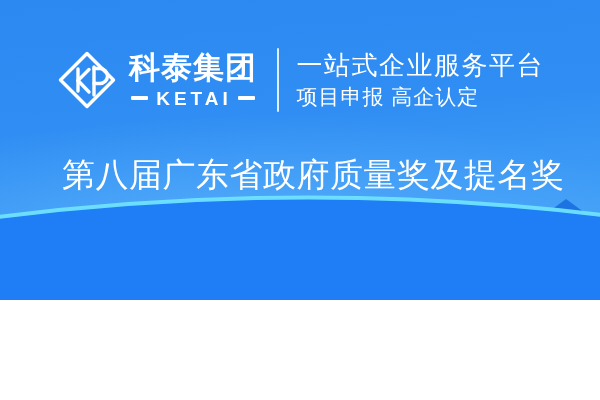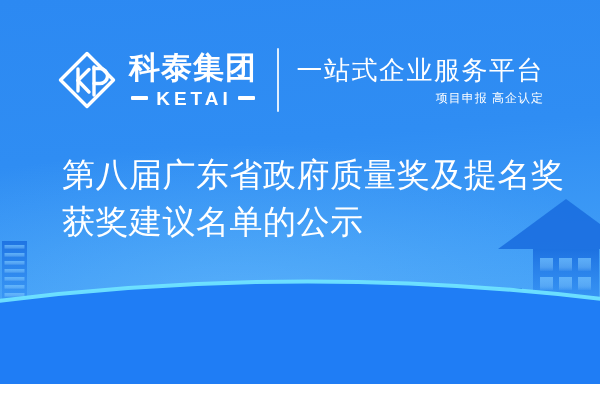--- a/index.html
+++ b/index.html
@@ -8,21 +8,21 @@
     padding: 0;
     background: #ffffff;
   }
   body {
     font-family: "Liberation Sans", "DejaVu Sans", sans-serif;
   }
 
   .banner {
     position: relative;
     width: 600px;
-    height: 384px;
+    height: 300px;
     overflow: hidden;
     background: #2e8bf2;
   }
 
   
   .bg-base {
     position: absolute;
     inset: 0;
     background: linear-gradient(175deg, #2c89f2 0%, #2f8df3 38%, #43a0f7 76%, #57aef9 100%);
   }
@@ -123,32 +123,31 @@
     margin: 0 18px 0 20px;
     flex: 0 0 1.5px;
     border-radius: 1px;
   }
 
   .tagline {
     display: flex;
     flex-direction: column;
     justify-content: center;
     line-height: 1;
-    align-items: flex-end;
   }
   .tagline-main {
     color: #ffffff;
     font-size: 26px;
     letter-spacing: 1.5px;
     white-space: nowrap;
     line-height: 1.18;
   }
   .tagline-sub {
     color: #ffffff;
-    font-size: 12px;
+    font-size: 21px;
     letter-spacing: 1px;
     white-space: nowrap;
     margin-top: 5px;
     line-height: 1.18;
   }
 
   
   .title {
     position: absolute;
     left: 62px;
@@ -284,16 +283,15 @@
 
     <div class="tagline">
       <div class="tagline-main">一站式企业服务平台</div>
       <div class="tagline-sub">项目申报 高企认定</div>
     </div>
 
   </div>
 
   <div class="title">
     <span class="title-line">第八届广东省政府质量奖及提名奖</span>
-    <span class="title-line">获奖建议名单的公示</span>
   </div>
 
 </div>
 
 </body></html>

